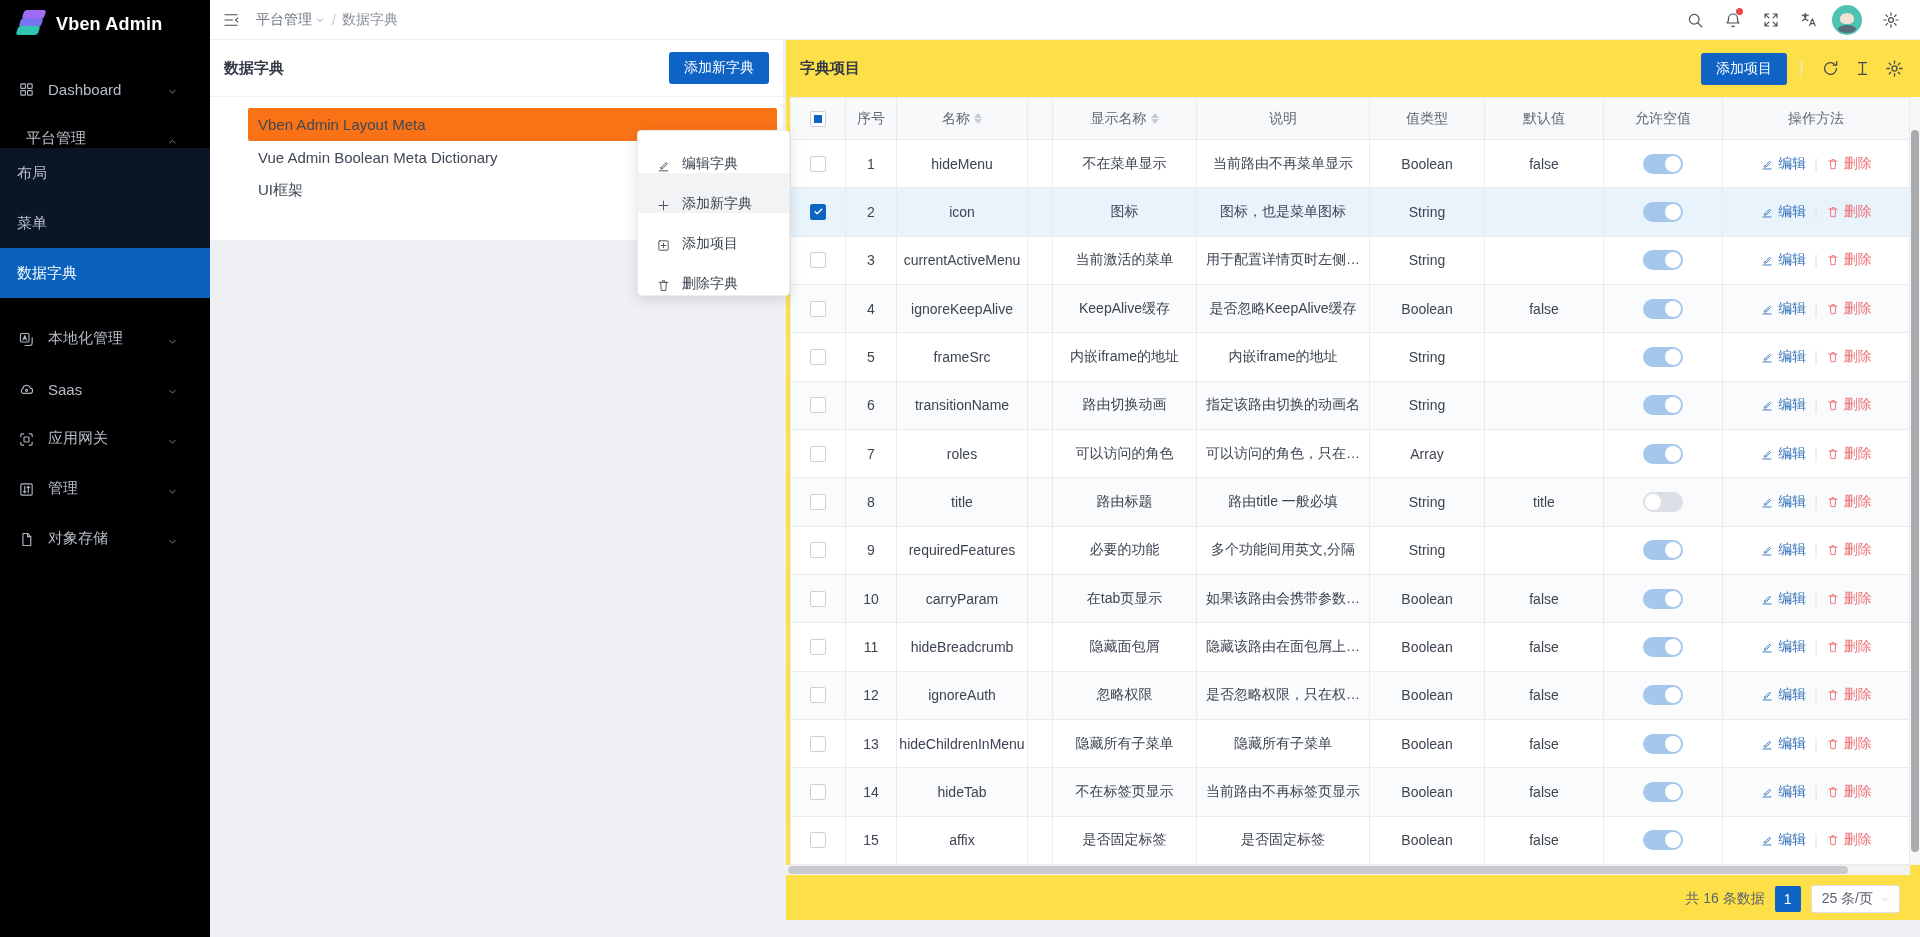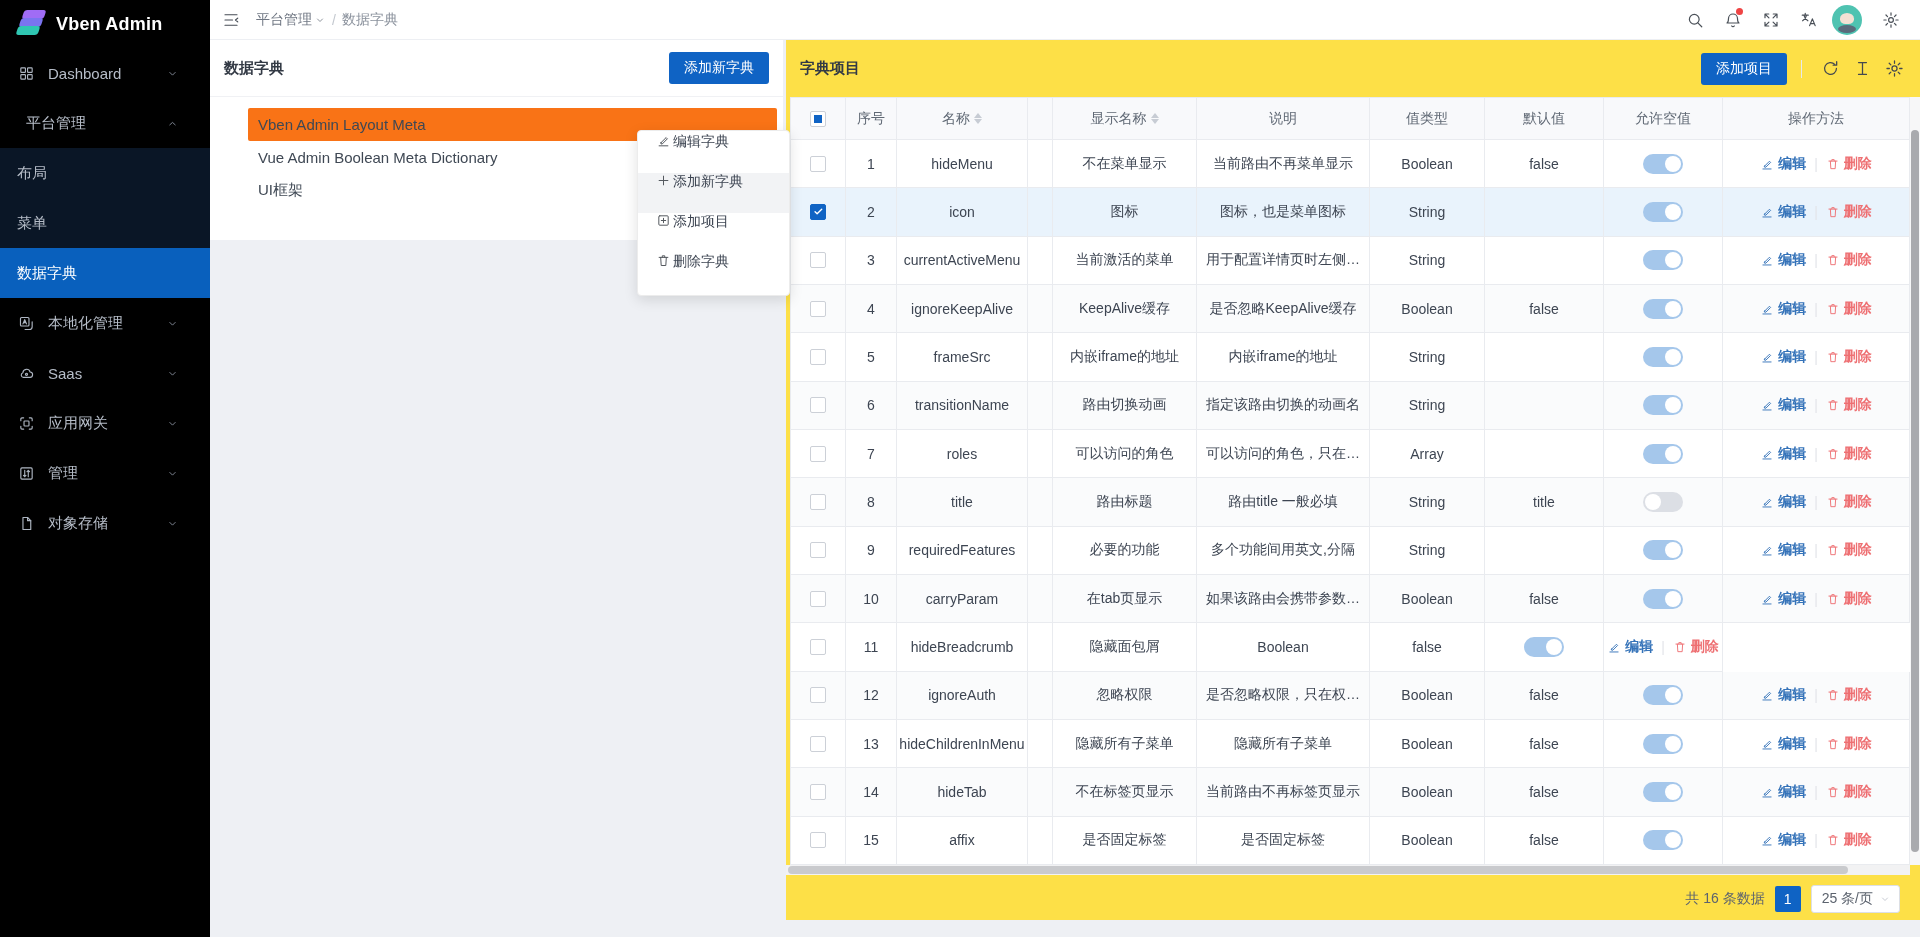--- a/index.html
+++ b/index.html
@@ -13,21 +13,21 @@
   .sidebar { position:absolute; left:0; top:0; width:210px; height:937px; background:#000000; z-index:5; }
   .logo-row { height:48px; display:flex; align-items:center; padding-left:16px; gap:10px; }
   .logo-mark { position:relative; width:30px; height:28px; }
   .logo-mark i { position:absolute; left:0; width:22px; height:9px; border-radius:3px; transform:skewX(-18deg); }
   .logo-mark i:nth-child(1){ top:0; left:7px; background:#a06cf5; }
   .logo-mark i:nth-child(2){ top:8px; left:4px; background:#7a74f0; }
   .logo-mark i:nth-child(3){ top:16px; left:1px; background:#2fc6b2; }
   .logo-title { color:#fff; font-size:18px; font-weight:bold; letter-spacing:.2px; }
   .side-menu { margin-top:0; }
   .side-item, .side-child { height:50px; display:flex; align-items:center; color:#b6bdc8; font-size:15px; cursor:pointer; }
-  .side-item { padding:0 16px; }
+  .side-item { padding:0 16px;align-items:flex-end; }
   .side-item .icon { width:20px; margin-right:12px; color:#aeb6c2; }
   .side-item .icon svg { width:17px; height:17px; }
   .side-item.no-icon { padding-left:26px; }
   .side-item .lbl { flex:1; }
   .side-item .chev { color:#8d95a3; }
   .side-item .chev svg { width:13px; height:13px; }
   .side-sub { background:#0a1626; }
   .side-child { padding-left:17px; }
   .side-child.active { background:#0960bd; color:#fff; }
 
@@ -57,21 +57,21 @@
   .btn-primary { background:#0f63c4; color:#fff; border:none; border-radius:3px; height:32px;
     padding:0 15px; font-size:14px; cursor:pointer; font-family:inherit; }
   .dict-list { padding-top:11px; }
   .dict-item { height:33px; margin:0 6px 0 38px; display:flex; align-items:center; padding-left:10px;
     font-size:15px; color:#3f4854; cursor:pointer; border-radius:2px; }
   .dict-item.selected { background:#f97316; }
 
   
   .ctx-menu { position:absolute; left:637px; top:130px; width:153px; background:#fff; z-index:20;
     border:1px solid #ececec; border-radius:4px; box-shadow:0 4px 14px rgba(0,0,0,.12); padding:2px 0; }
-  .ctx-item { height:40px; display:flex; align-items:flex-start; gap:2px; padding:0 0 0 18px; cursor:pointer; color:#3d4552; }
+  .ctx-item { height:40px; display:flex; align-items:flex-end; gap:11px; padding:0 0 0 18px; cursor:pointer; color:#3d4552; }
   .ctx-item .icon { color:#55595f; }
   .ctx-item .icon svg { width:15px; height:15px; }
   .ctx-item.hover { background:#f2f3f5; }
 
   
   .items-panel { position:absolute; left:786px; top:40px; width:1134px; height:880px; background:#fde047; z-index:2; }
   .items-head { height:57px; display:flex; align-items:center; justify-content:space-between; padding:0 12px 0 14px; }
   .head-tools { display:flex; align-items:center; gap:6px; }
   .tools-sep { width:1px; height:18px; background:#e6e8ec; margin:0 8px; }
   .grid-ic { width:28px; height:28px; display:flex; align-items:center; justify-content:center; color:#45494f; cursor:pointer; }
@@ -94,21 +94,21 @@
   .sort i.dn { border-top:5px solid #c7ccd4; }
   .cb { width:16px; height:16px; border:1px solid #ccd0d7; border-radius:2px; background:#fff;
     display:flex; align-items:center; justify-content:center; cursor:pointer; }
   .cb.ind::after { content:""; width:8px; height:8px; background:#0f63c4; }
   .cb.on { background:#0f63c4; border-color:#0f63c4; }
   .cb.on svg { width:11px; height:11px; }
   .toggle { width:40px; height:20px; border-radius:10px; background:#a5c7eb; position:relative; cursor:pointer; }
   .toggle::after { content:""; position:absolute; top:2px; right:2px; width:16px; height:16px; border-radius:50%; background:#fff; }
   .toggle.off { background:#dcdfe5; }
   .toggle.off::after { right:auto; left:2px; }
-  .act-link { display:inline-flex; align-items:center; gap:4px; cursor:pointer; font-size:14px;font-weight:bold; }
+  .act-link { display:inline-flex; align-items:center; gap:4px; cursor:pointer; font-size:14px; }
   .act-link svg { width:14px; height:14px; }
   .act-edit { color:#3573b9; }
   .act-del { color:#ee6f72; }
   .act-sep { color:#e3e5e9; margin:0 8px; }
 
   
   .vscroll { position:absolute; right:0; top:57px; width:10px; height:768px; background:#f7f7f8; }
   .vscroll .thumb { position:absolute; left:1px; width:8px; top:33px; height:722px; background:#a9aaae; border-radius:4px; cursor:pointer; }
   .hscroll { position:absolute; left:0; top:825px; width:1124px; height:10px; background:#f2f2f3; }
   .hscroll .thumb { position:absolute; top:1px; left:2px; height:8px; width:1060px; background:#c9cacd; border-radius:4px; cursor:pointer; }
@@ -785,20 +785,21 @@
           </div>
         </div>
         <div class="trow">
           <div class="td">
             <span class="cb"></span>
           </div>
           <div class="td">11</div>
           <div class="td">hideBreadcrumb</div>
           <div class="td"></div>
           <div class="td">隐藏面包屑</div>
+          <div class="td">隐藏该路由在面包屑上…</div>
           <div class="td">Boolean</div>
           <div class="td">false</div>
           <div class="td">
             <span class="toggle"></span>
           </div>
           <div class="td">
             <span class="act-link act-edit">
               <span class="icon">
                 <svg viewBox="0 0 24 24" fill="none" stroke="currentColor" stroke-width="1.6" stroke-linecap="round" stroke-linejoin="round">
                   <path d="M8 15.5L16.2 7.3l2 2L10 17.5H8v-2z"></path>

